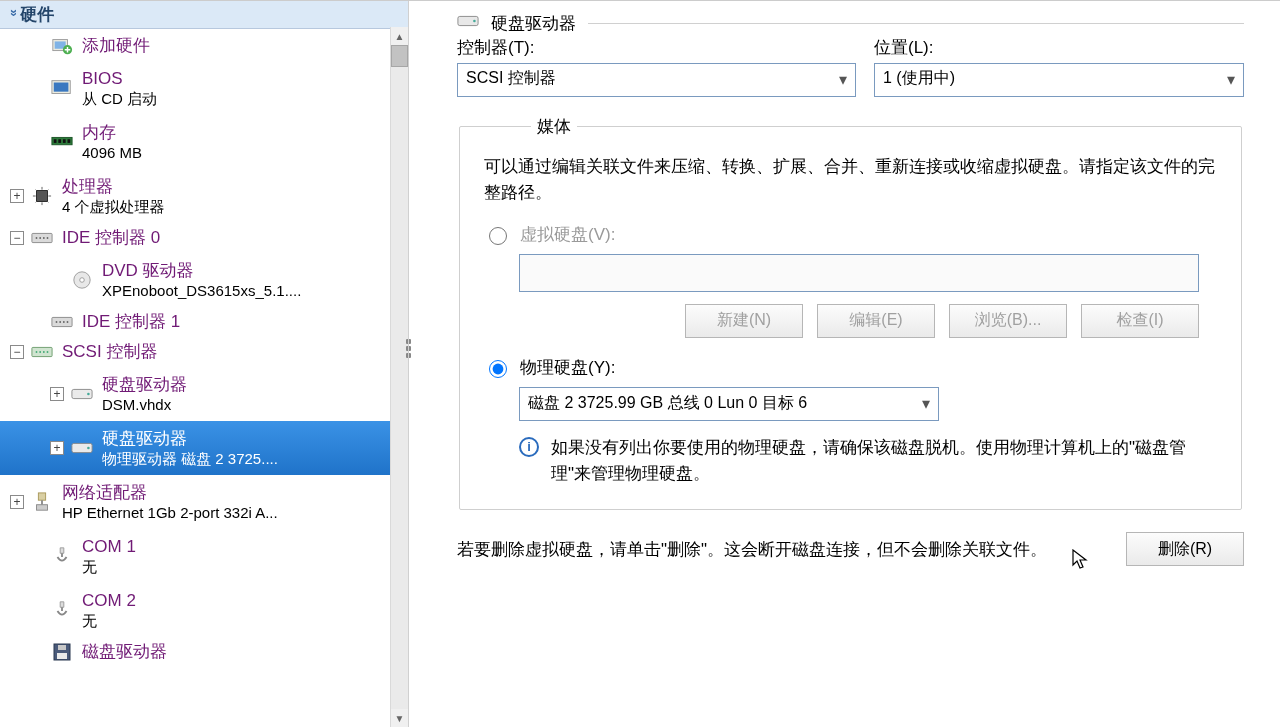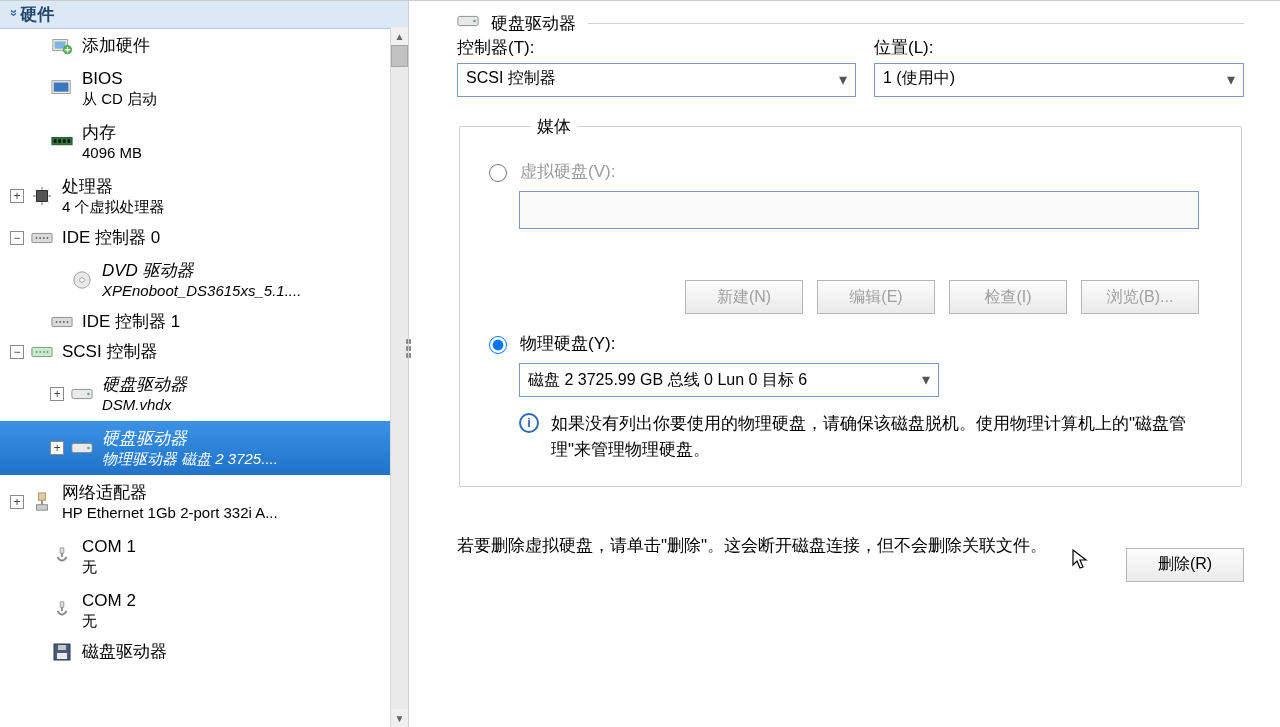--- a/index.html
+++ b/index.html
@@ -54,38 +54,38 @@
     padding-top:2px;
   }
   .node {
     display:flex; align-items:center;
     height:30px;
     padding-left:10px;
     white-space:nowrap;
     user-select:none;
   }
   .node.sub { padding-left:30px;}
-  .node.sub2 { padding-left:50px;font-style:italic;}
+  .node.sub2 { padding-left:50px;}
   .node .expander{
     width:14px; height:14px;
     border:1px solid #8a8a8a;
     margin-right:6px;
     display:flex; align-items:center; justify-content:center;
     font-size:12px; line-height:10px;
     color:#444;
     flex:0 0 14px;
     background:#fff;
   }
   .node .expander.none{ border:none; background:transparent;}
   .node .icon{
     width:24px; height:22px; margin-right:8px; flex:0 0 24px;
     display:flex; align-items:center; justify-content:center;
   }
   .node .labels { display:flex; flex-direction:column; line-height:1.15; }
-  .node .title { font-size:17px; color:#000000;}
+  .node .title { font-size:17px; color:#701a75;}
   .node .subtitle{ font-size:15px; color:#000000; padding-top:1px;}
   .node.two-line{ height:54px;}
   .node.selected{
     background:linear-gradient(#3a92e6,#1f73c9);
     color:#fff;
   }
   .node.selected .title,.node.selected .subtitle{ color:#fff;}
   
   .ic-svg{width:22px;height:20px;}
   
@@ -136,21 +136,20 @@
     width:680px; height:38px; border:1px solid #7a9abf; background:#fafafa;
   }
   .btn-row{ display:flex; gap:14px; margin-top:12px; justify-content:flex-end; width:680px;}
   .btn{
     min-width:118px; height:34px;
     border:1px solid #b6b6b6;
     background:linear-gradient(#fcfcfc,#eaeaea);
     font-size:16px; font-family:inherit;
     display:flex; align-items:center; justify-content:center;
     color:#555;
-    margin-top:39px;
   }
   .btn.disabled{ color:#a0a0a0; }
   .combo{ width:420px; display:inline-flex; align-items:center;}
   .info-row{ display:flex; gap:12px; margin-top:14px; font-size:17px; line-height:1.55;}
   .info-icon{
     width:20px;height:20px; flex:0 0 20px;
     border-radius:50%; border:2px solid #2a6bbd;
     display:flex; align-items:center; justify-content:center;
     color:#2a6bbd; font-weight:bold; font-size:13px;
     margin-top:2px;
@@ -412,39 +411,40 @@
       <div class="col small">
         <div class="field-label">位置(L):</div>
         <div class="select">
           <span>1 (使用中)</span>
         </div>
       </div>
     </div>
 
     <fieldset class="media">
       <legend>媒体</legend>
+      <div class="media-desc">可以通过编辑关联文件来压缩、转换、扩展、合并、重新连接或收缩虚拟硬盘。请指定该文件的完整路径。</div>
 
       <label class="radio-row disabled">
         <input type="radio" name="media" style="">
         <span>虚拟硬盘(V):</span>
       </label>
       <div class="indent-block">
         <input type="text" class="path-input" disabled="" style="">
         <div class="btn-row">
           <button class="btn disabled">
               <span>新建(N)</span>
             </button>
           <button class="btn disabled">
               <span>编辑(E)</span>
             </button>
           <button class="btn disabled">
-              <span>检查(I)</span>
+              <span>浏览(B)...</span>
             </button>
           <button class="btn disabled">
-              <span>浏览(B)...</span>
+              <span>检查(I)</span>
             </button>
         </div>
       </div>
 
       <label class="radio-row" style="margin-top:18px;">
         <input type="radio" name="media" checked="" style="">
         <span>物理硬盘(Y):</span>
       </label>
       <div class="indent-block">
         <div class="combo">

